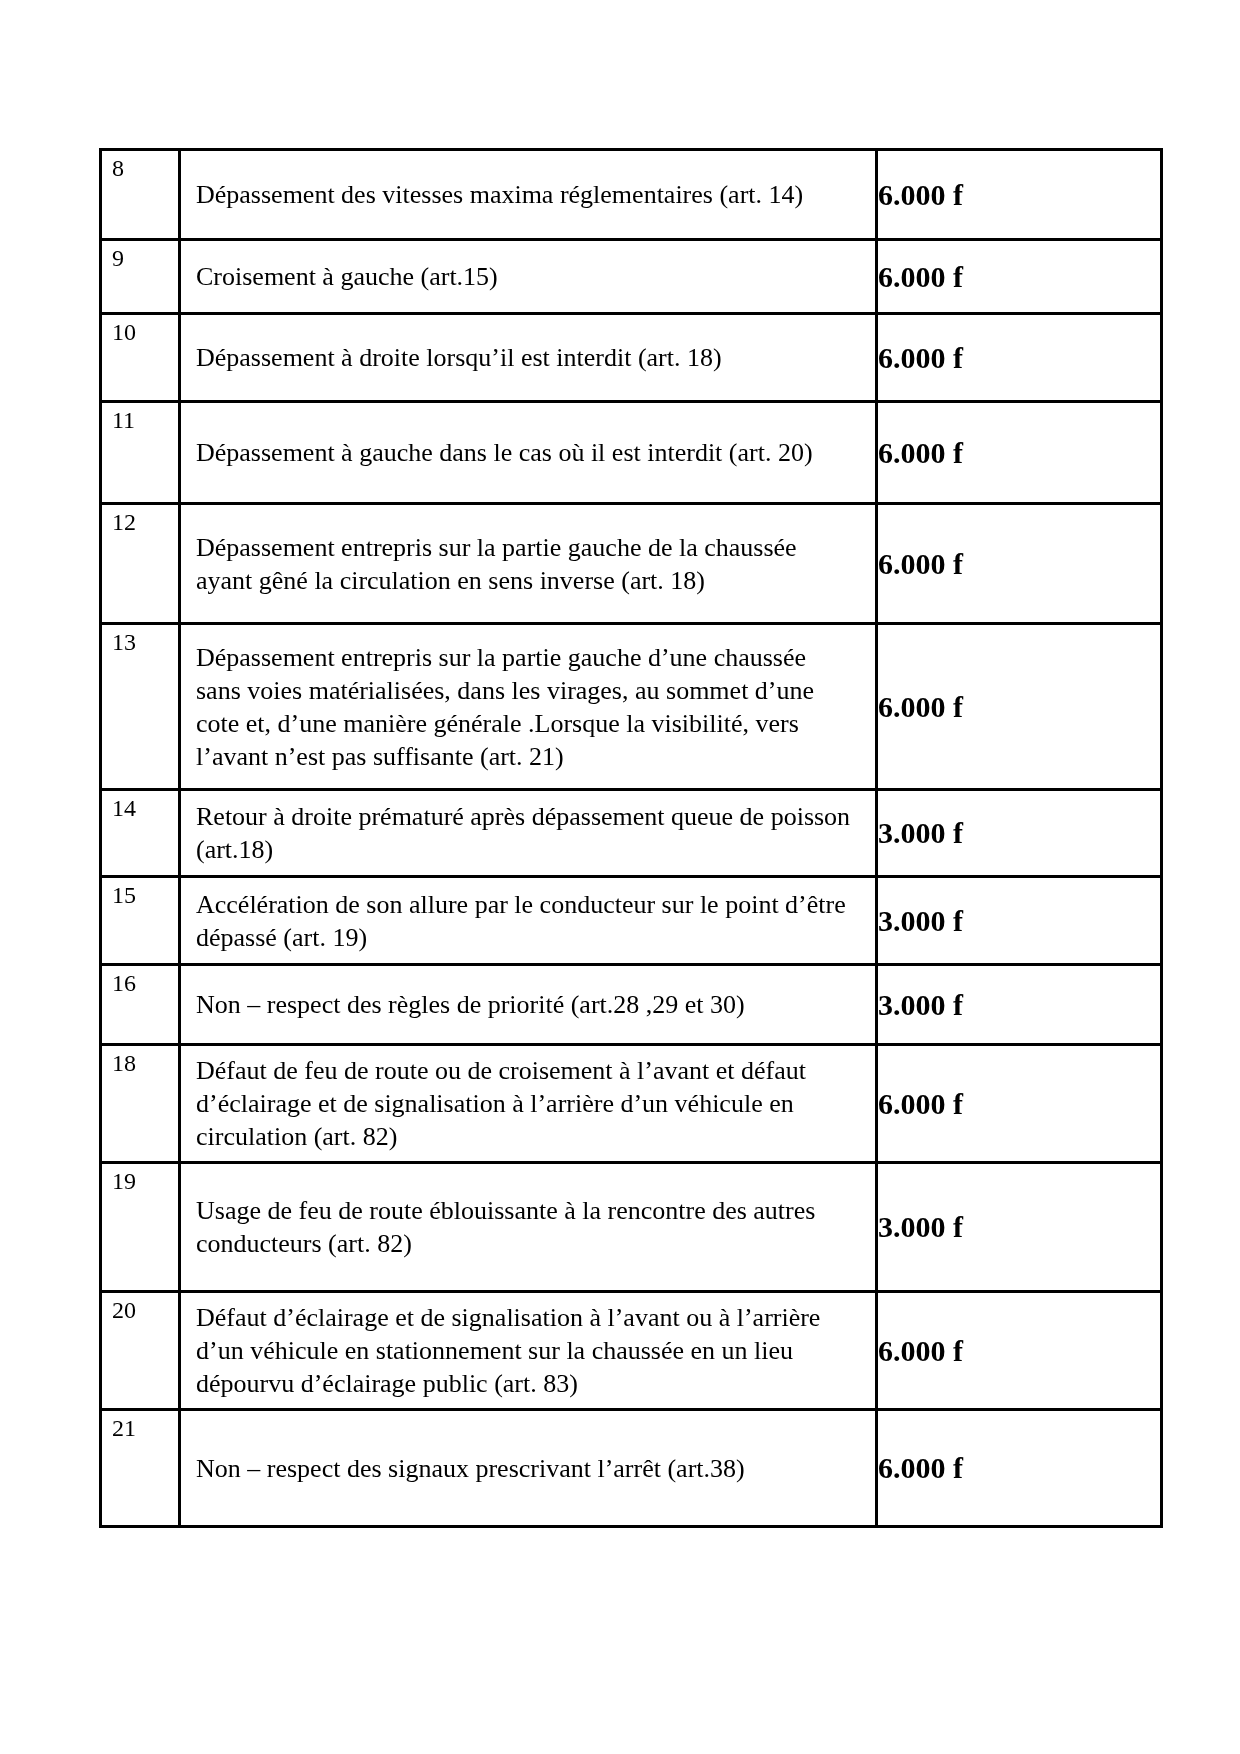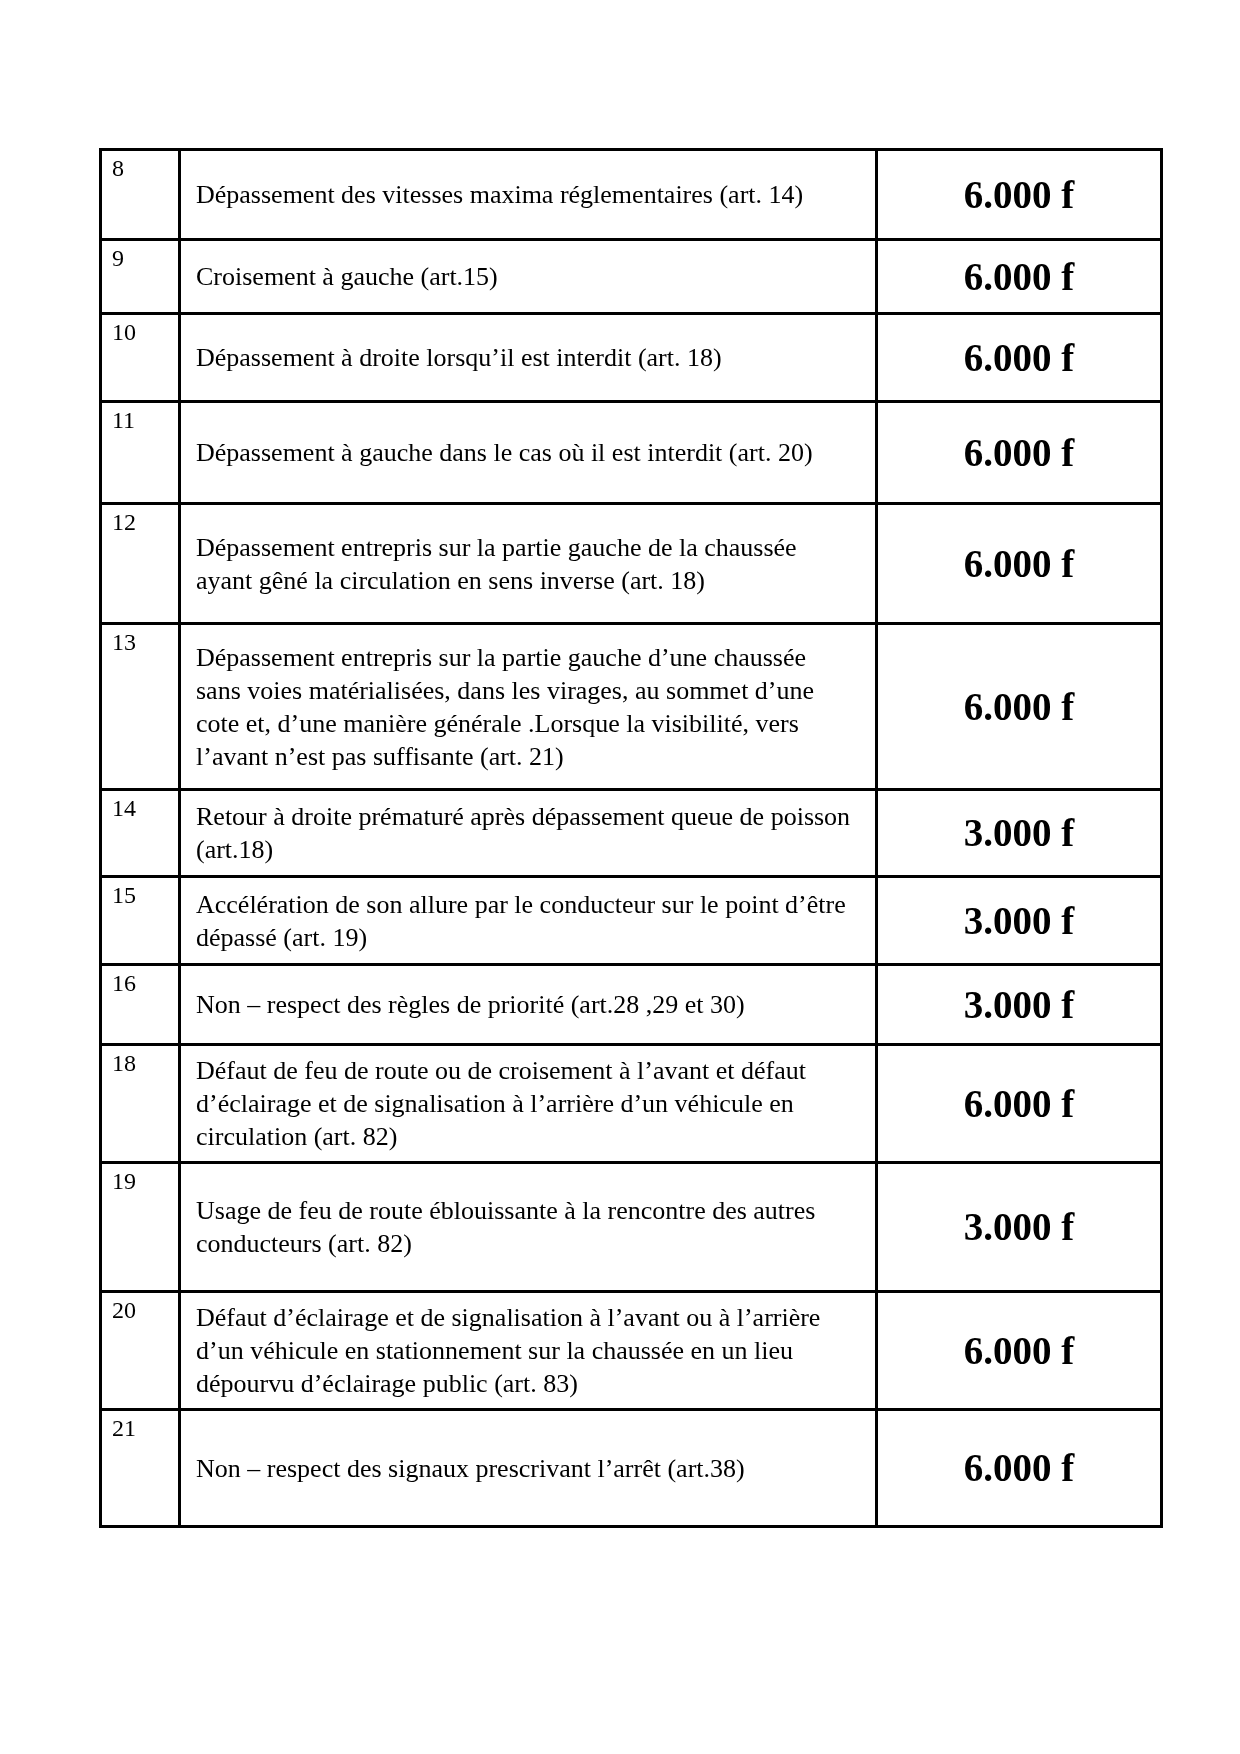--- a/index.html
+++ b/index.html
@@ -38,23 +38,23 @@
   }
   td.desc {
     vertical-align: middle;
     padding: 8px 18px 8px 15px;
     font-size: 26px;
     line-height: 33px;
     font-family: Liberation Serif, serif;
   }
   td.amount {
     vertical-align: middle;
-    text-align: center;
+    text-align: left;
     font-weight: bold;
-    font-size: 39px;
+    font-size: 30px;
     line-height: 34px;
   }
   
   tbody.rows tr:nth-child(1)  { height: 90px; }
   tbody.rows tr:nth-child(2)  { height: 74px; }
   tbody.rows tr:nth-child(3)  { height: 88px; }
   tbody.rows tr:nth-child(4)  { height: 102px; }
   tbody.rows tr:nth-child(5)  { height: 120px; padding-left: 26px; }
   tbody.rows tr:nth-child(6)  { height: 166px; padding-left: 36px; }
   tbody.rows tr:nth-child(7)  { height: 87px; }

